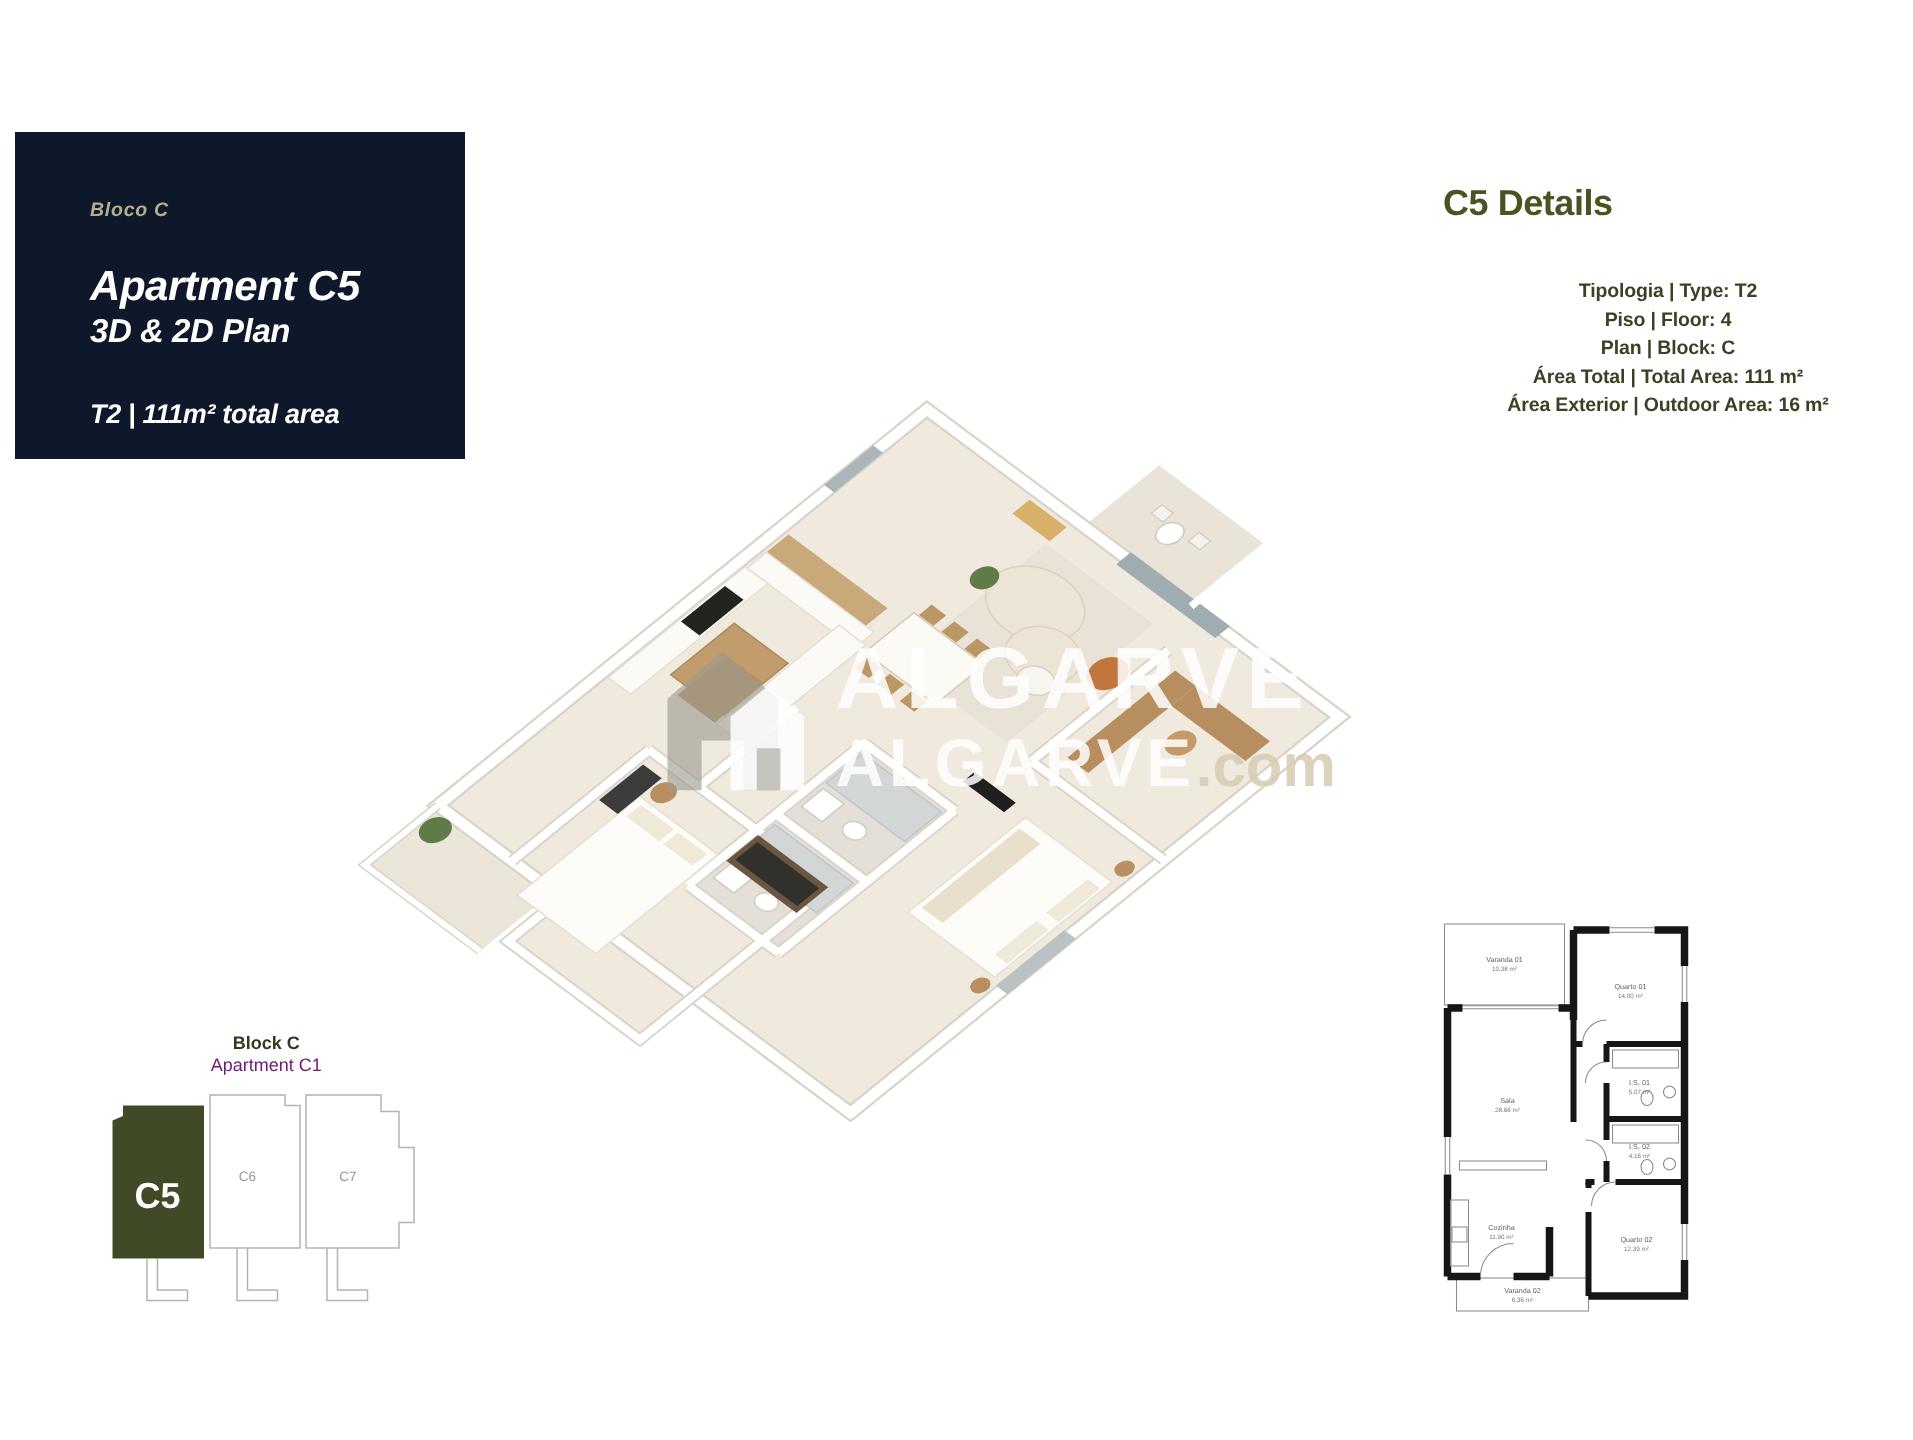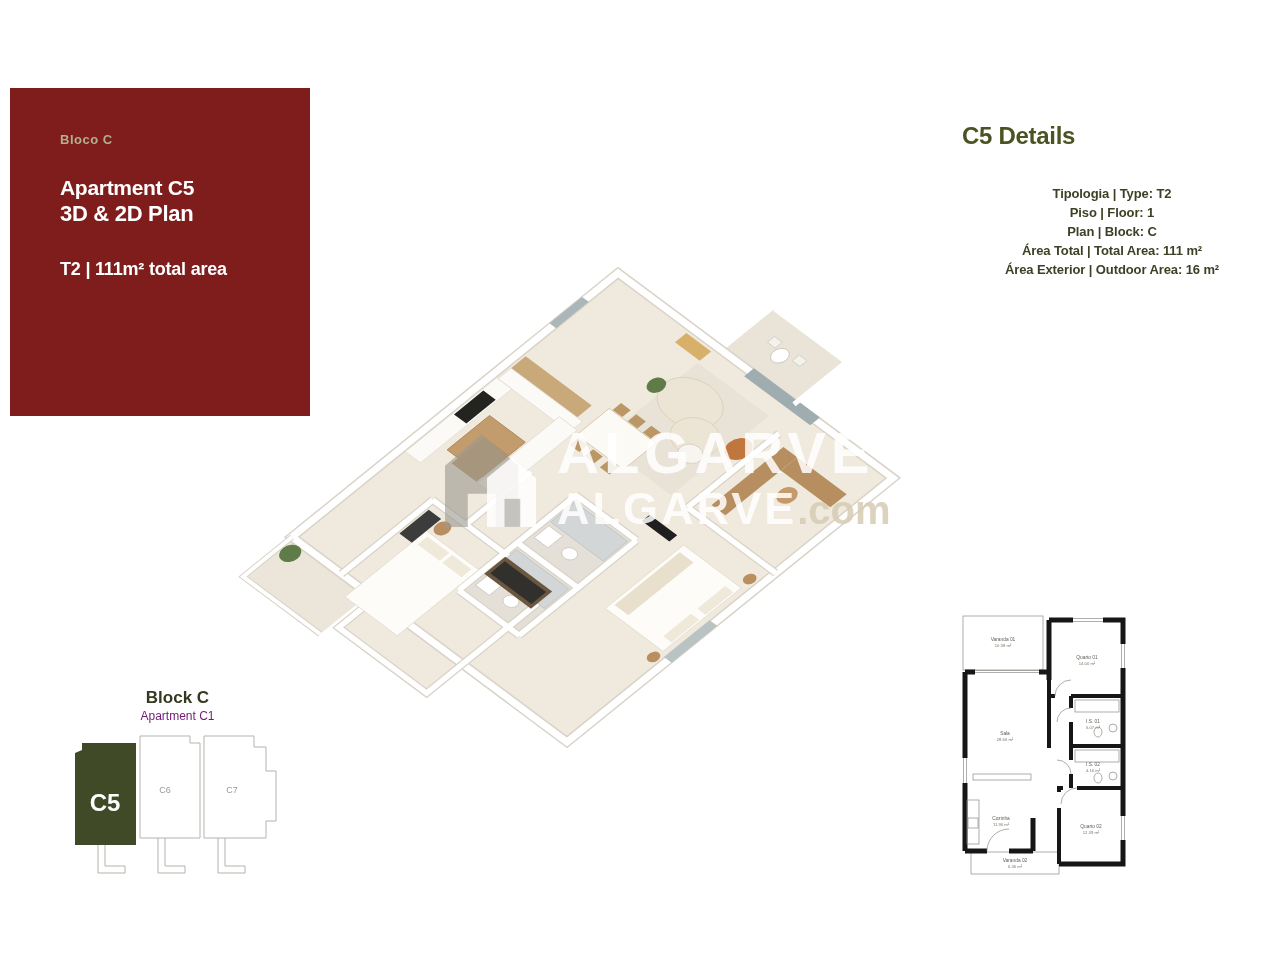--- a/index.html
+++ b/index.html
@@ -1,23 +1,23 @@
 <!DOCTYPE html>
 <html><head>
 <meta charset="utf-8">
 <style>
   html,body{margin:0;padding:0;background:#ffffff;}
   body{width:1275px;height:960px;position:relative;overflow:hidden;
        font-family:"Liberation Sans", sans-serif;-webkit-font-smoothing:antialiased;}
 
   
-  .info-card{position:absolute;left:10px;top:88px;width:300px;height:328px;
-             background:#7f1d1d;color:#fff;box-sizing:border-box;padding:44px 20px 0 50px;}
+  .info-card{position:absolute;left:10px;top:88px;width:300px;height:218px;
+             background:#0f172a;color:#fff;box-sizing:border-box;padding:44px 20px 0 50px;font-style:italic;}
   .info-card .block-label{color:#b3ae8f;font-size:13px;font-weight:700;letter-spacing:.5px;}
-  .info-card .title{color:#fff;font-size:21px;font-weight:700;margin-top:30px;line-height:1.0;letter-spacing:-.3px;}
+  .info-card .title{color:#fff;font-size:28px;font-weight:700;margin-top:30px;line-height:1.0;letter-spacing:-.3px;}
   .info-card .subtitle{color:#fff;font-size:22px;font-weight:700;margin-top:3px;letter-spacing:-.3px;}
   .info-card .type-area{color:#fff;font-size:18px;font-weight:700;margin-top:32px;letter-spacing:-.2px;}
 
   
   .details{position:absolute;left:962px;top:122px;width:300px;}
   .details h2{margin:0;color:#4b5323;font-size:24px;font-weight:700;letter-spacing:-.3px;}
   .details .rows{margin-top:34px;}
   .details .row{color:#3c4125;font-size:13px;font-weight:700;line-height:19px;letter-spacing:-.1px;text-align:center;}
 
   
@@ -28,21 +28,21 @@
   
   .watermark{position:absolute;left:438px;top:418px;display:flex;align-items:center;gap:14px;
              pointer-events:none;z-index:5;}
   .wm-text{display:flex;flex-direction:column;line-height:1;}
   .wm-line1{font-size:58px;font-weight:700;color:rgba(255,255,255,.85);letter-spacing:5px;}
   .wm-line2{font-size:45px;font-weight:700;color:rgba(255,255,255,.85);letter-spacing:3px;margin-top:4px;}
   .wm-line2 .dotcom{font-size:40px;color:rgba(214,203,180,.85);letter-spacing:0;}
 
   
   .locator{position:absolute;left:70px;top:688px;width:215px;text-align:center;}
-  .locator .loc-title{font-size:17px;font-weight:700;color:#35391f;}
+  .locator .loc-title{font-size:12px;font-weight:700;color:#35391f;}
   .locator .loc-sub{font-size:12px;font-weight:400;color:#701a75;margin-top:1px;}
   .locator svg{display:block;margin-top:10px;}
   .unit-c5-label{fill:#ffffff;font-size:24px;font-weight:700;}
   .unit-small-label{fill:#9a9a92;font-size:9px;font-weight:400;}
 
   
   .plan2d{position:absolute;left:953px;top:608px;width:182px;height:268px;}
   .p2-label{fill:#63605a;font-size:4.8px;font-weight:500;text-anchor:middle;}
   .p2-area{fill:#7a776f;font-size:4.2px;font-weight:400;text-anchor:middle;}
   .wall{stroke:#161616;fill:none;}
@@ -58,21 +58,21 @@
   <div class="block-label">Bloco C</div>
   <div class="title">Apartment C5</div>
   <div class="subtitle">3D &amp; 2D Plan</div>
   <div class="type-area">T2 | 111m² total area</div>
 </div>
 
 <div class="details">
   <h2>C5 Details</h2>
   <div class="rows">
     <div class="row">Tipologia | Type: T2</div>
-    <div class="row">Piso | Floor: 1</div>
+    <div class="row">Piso | Floor: 4</div>
     <div class="row">Plan | Block: C</div>
     <div class="row">Área Total | Total Area: 111 m²</div>
     <div class="row">Área Exterior | Outdoor Area: 16 m²</div>
   </div>
 </div>
 
 <div class="iso-wrap">
   <svg width="690" height="525" viewBox="0 0 690 525">
     <g transform="matrix(275,205,-326,264,388,23)">
 

